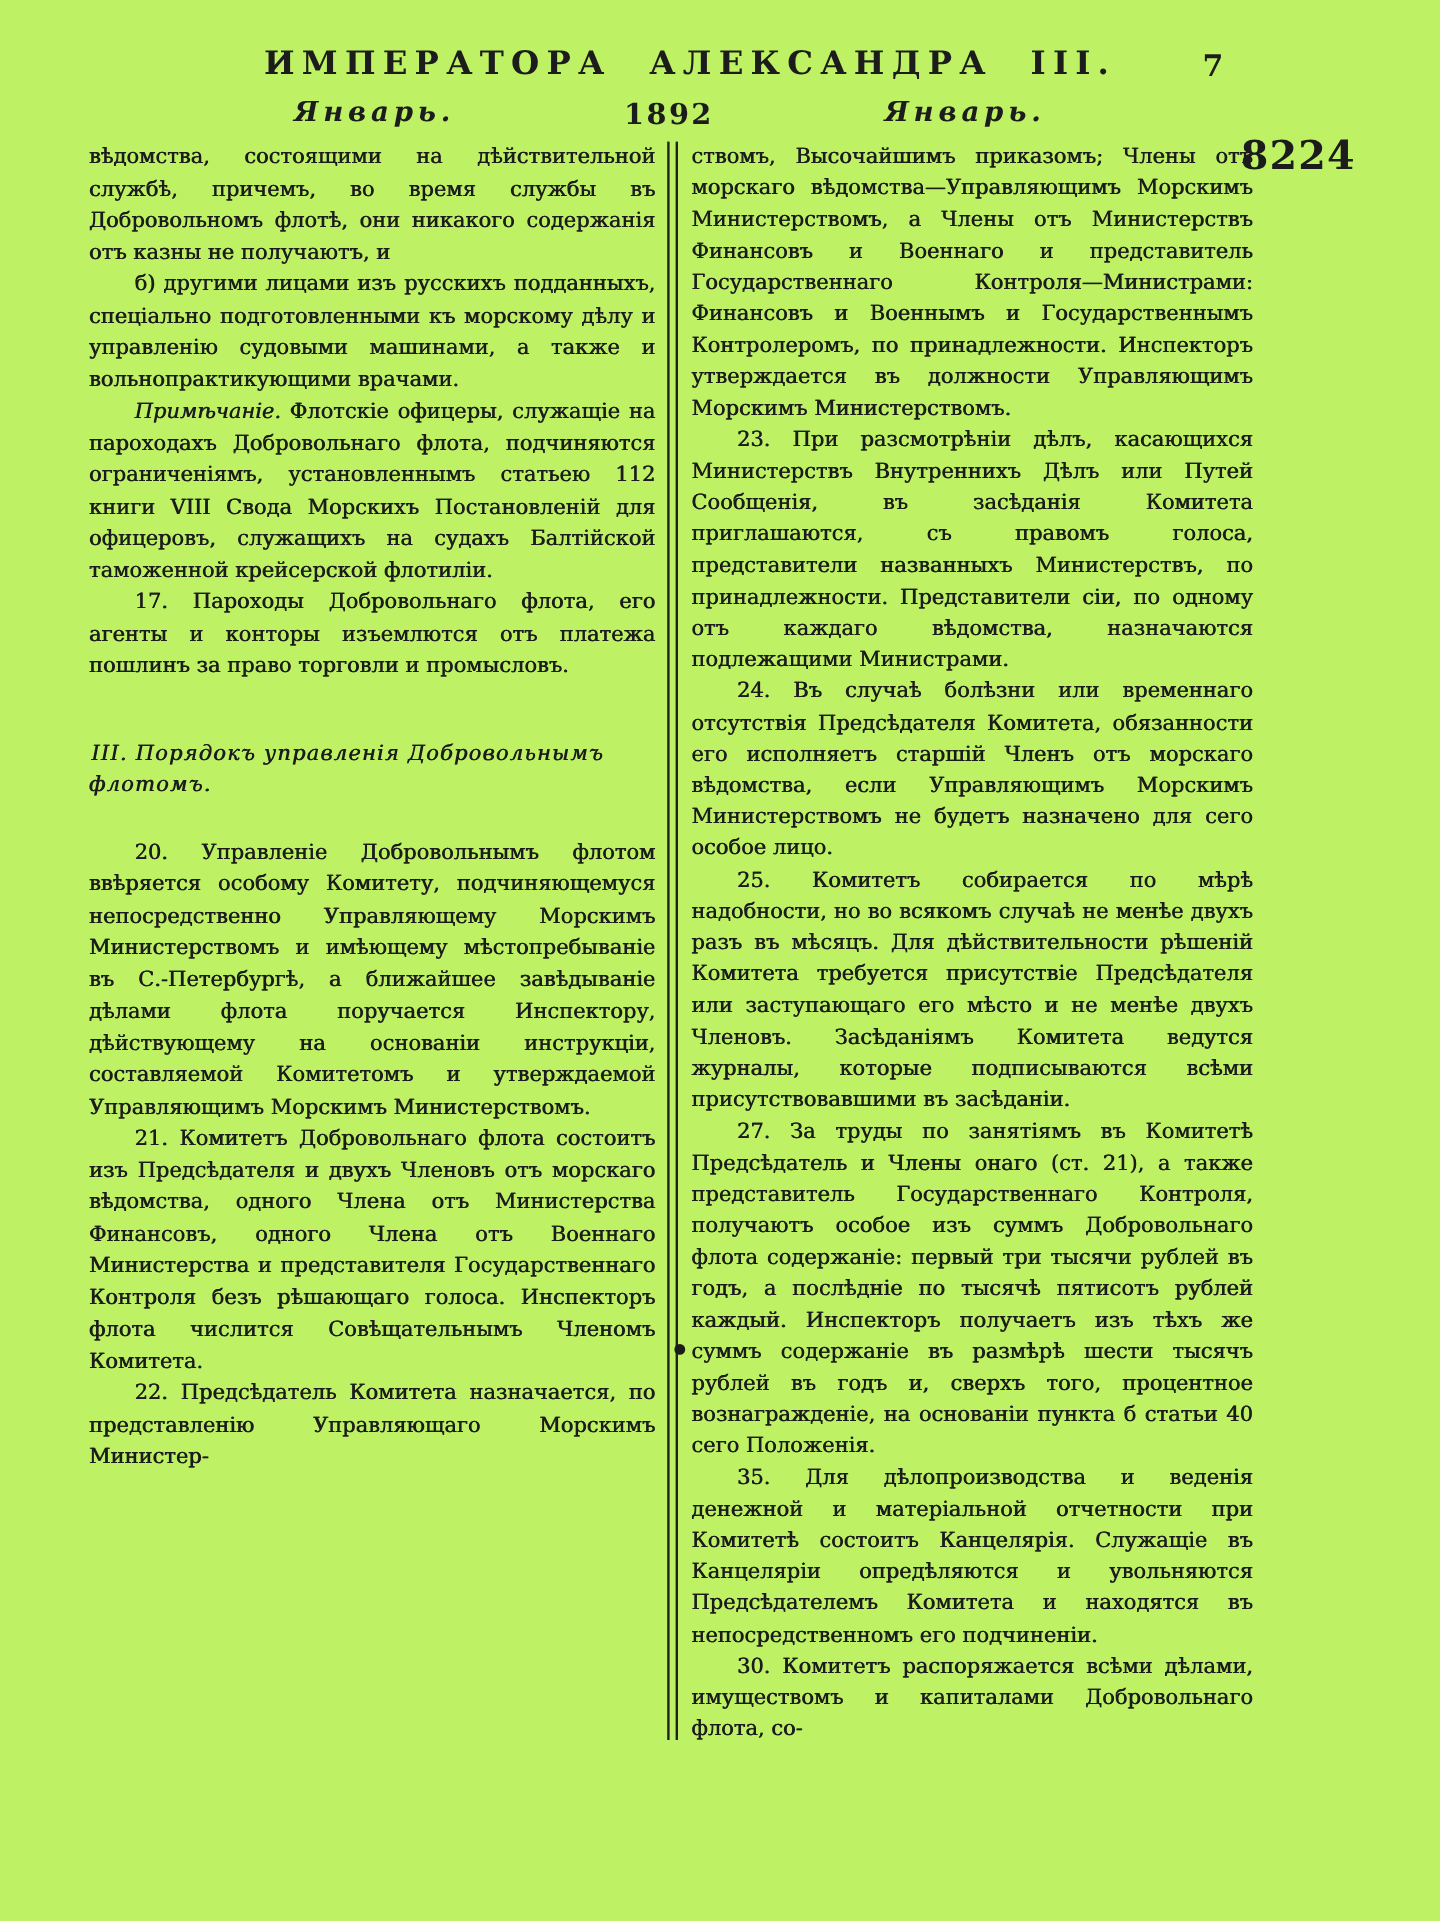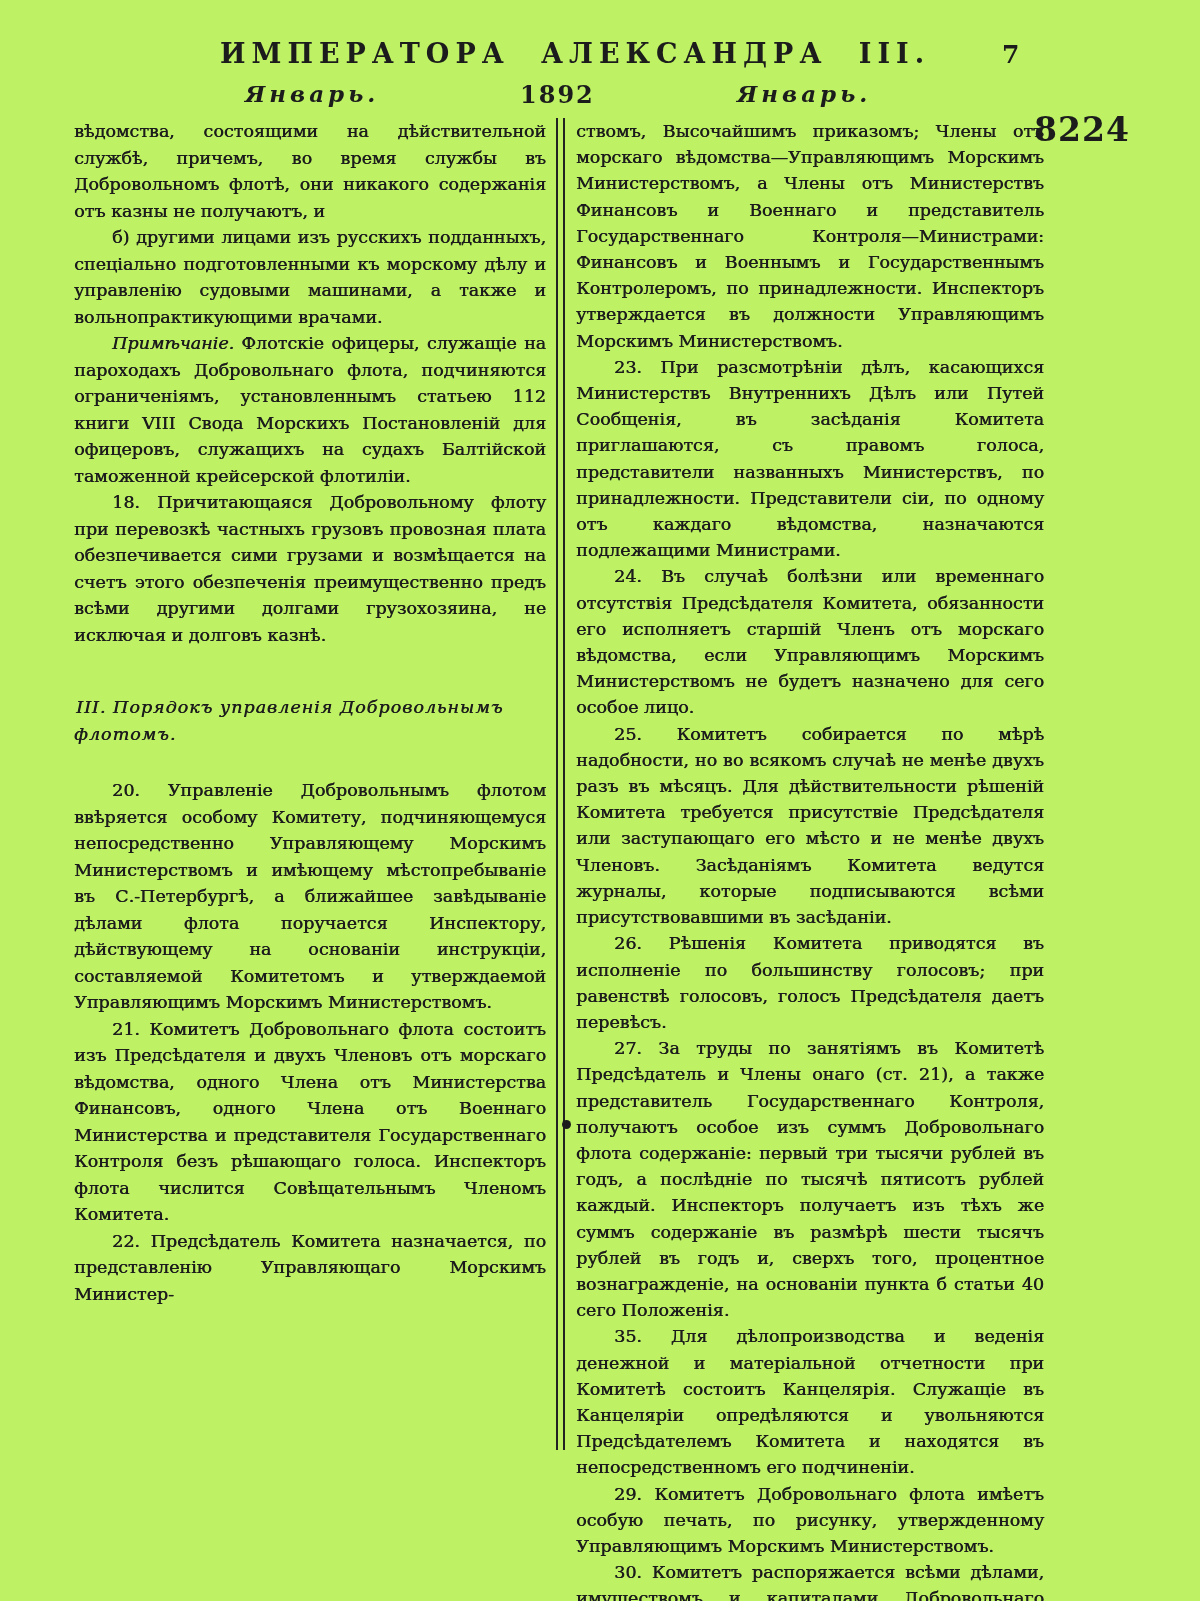--- a/index.html
+++ b/index.html
@@ -83,22 +83,22 @@
   <section class="column column-left">
 
       <p class="para continuation"><span>вѣдомства, состоящими на дѣйствительной службѣ, причемъ, во время службы въ Добровольномъ флотѣ, они никакого содержанія отъ казны не получаютъ, и</span></p>
 
       <p class="para"><span>б) другими лицами изъ русскихъ подданныхъ, спеціально подготовленными къ морскому дѣлу и управленію судовыми машинами, а также и вольнопрактикующими врачами.</span></p>
 
 
       <p class="para"><i class="note-lead">Примѣчаніе.</i><span> Флотскіе офицеры, служащіе на пароходахъ Добровольнаго флота, подчиняются ограниченіямъ, установленнымъ статьею 112 книги VIII Свода Морскихъ Постановленій для офицеровъ, служащихъ на судахъ Балтійской таможенной крейсерской флотиліи.</span></p>
 
 
+      <p class="para"><span>17. Пароходы Добровольнаго флота, его агенты и конторы изъемлются отъ платежа пошлинъ за право торговли и промысловъ.</span></p>
 
-      <p class="para"><span>18. Причитающаяся Добровольному флоту при перевозкѣ частныхъ грузовъ провозная плата обезпечивается сими грузами и возмѣщается на счетъ этого обезпеченія преимущественно предъ всѣми другими долгами грузохозяина, не исключая и долговъ казнѣ.</span></p>
 
       <p class="para section-heading"><span>III. Порядокъ управленія Добровольнымъ флотомъ.</span></p>
 
 
       <p class="para"><span>20. Управленіе Добровольнымъ флотом ввѣряется особому Комитету, подчиняющемуся непосредственно Управляющему Морскимъ Министерствомъ и имѣющему мѣстопребываніе въ С.-Петербургѣ, а ближайшее завѣдываніе дѣлами флота поручается Инспектору, дѣйствующему на основаніи инструкціи, составляемой Комитетомъ и утверждаемой Управляющимъ Морскимъ Министерствомъ.</span></p>
 
       <p class="para"><span>21. Комитетъ Добровольнаго флота состоитъ изъ Предсѣдателя и двухъ Членовъ отъ морскаго вѣдомства, одного Члена отъ Министерства Финансовъ, одного Члена отъ Военнаго Министерства и представителя Государственнаго Контроля безъ рѣшающаго голоса. Инспекторъ флота числится Совѣщательнымъ Членомъ Комитета.</span></p>
 
       <p class="para"><span>22. Предсѣдатель Комитета назначается, по представленію Управляющаго Морскимъ Министер-</span></p>
     </section>
@@ -109,24 +109,22 @@
   <section class="column column-right">
 
       <p class="para continuation"><span>ствомъ, Высочайшимъ приказомъ; Члены отъ морскаго вѣдомства—Управляющимъ Морскимъ Министерствомъ, а Члены отъ Министерствъ Финансовъ и Военнаго и представитель Государственнаго Контроля—Министрами: Финансовъ и Военнымъ и Государственнымъ Контролеромъ, по принадлежности. Инспекторъ утверждается въ должности Управляющимъ Морскимъ Министерствомъ.</span></p>
 
       <p class="para"><span>23. При разсмотрѣніи дѣлъ, касающихся Министерствъ Внутреннихъ Дѣлъ или Путей Сообщенія, въ засѣданія Комитета приглашаются, съ правомъ голоса, представители названныхъ Министерствъ, по принадлежности. Представители сіи, по одному отъ каждаго вѣдомства, назначаются подлежащими Министрами.</span></p>
 
       <p class="para"><span>24. Въ случаѣ болѣзни или временнаго отсутствія Предсѣдателя Комитета, обязанности его исполняетъ старшій Членъ отъ морскаго вѣдомства, если Управляющимъ Морскимъ Министерствомъ не будетъ назначено для сего особое лицо.</span></p>
 
       <p class="para"><span>25. Комитетъ собирается по мѣрѣ надобности, но во всякомъ случаѣ не менѣе двухъ разъ въ мѣсяцъ. Для дѣйствительности рѣшеній Комитета требуется присутствіе Предсѣдателя или заступающаго его мѣсто и не менѣе двухъ Членовъ. Засѣданіямъ Комитета ведутся журналы, которые подписываются всѣми присутствовавшими въ засѣданіи.</span></p>
 
-      <p class="para"><span>26. Рѣшенія Комитета приводятся въ исполненіе по большинству голосовъ; при равенствѣ голосовъ, голосъ Предсѣдателя даетъ перевѣсъ.</span></p>
 
       <p class="para"><span>27. За труды по занятіямъ въ Комитетѣ Предсѣдатель и Члены онаго (ст. 21), а также представитель Государственнаго Контроля, получаютъ особое изъ суммъ Добровольнаго флота содержаніе: первый три тысячи рублей въ годъ, а послѣдніе по тысячѣ пятисотъ рублей каждый. Инспекторъ получаетъ изъ тѣхъ же суммъ содержаніе въ размѣрѣ шести тысячъ рублей въ годъ и, сверхъ того, процентное вознагражденіе, на основаніи пункта б статьи 40 сего Положенія.</span></p>
 
       <p class="para"><span>35. Для дѣлопроизводства и веденія денежной и матеріальной отчетности при Комитетѣ состоитъ Канцелярія. Служащіе въ Канцеляріи опредѣляются и увольняются Предсѣдателемъ Комитета и находятся въ непосредственномъ его подчиненіи.</span></p>
 
-      <p class="para"><span>29. Комитетъ Добровольнаго флота имѣетъ особую печать, по рисунку, утвержденному Управляющимъ Морскимъ Министерствомъ.</span></p>
 
       <p class="para"><span>30. Комитетъ распоряжается всѣми дѣлами, имуществомъ и капиталами Добровольнаго флота, со-</span></p>
     </section>
 
 </div>
 
 </body></html>

